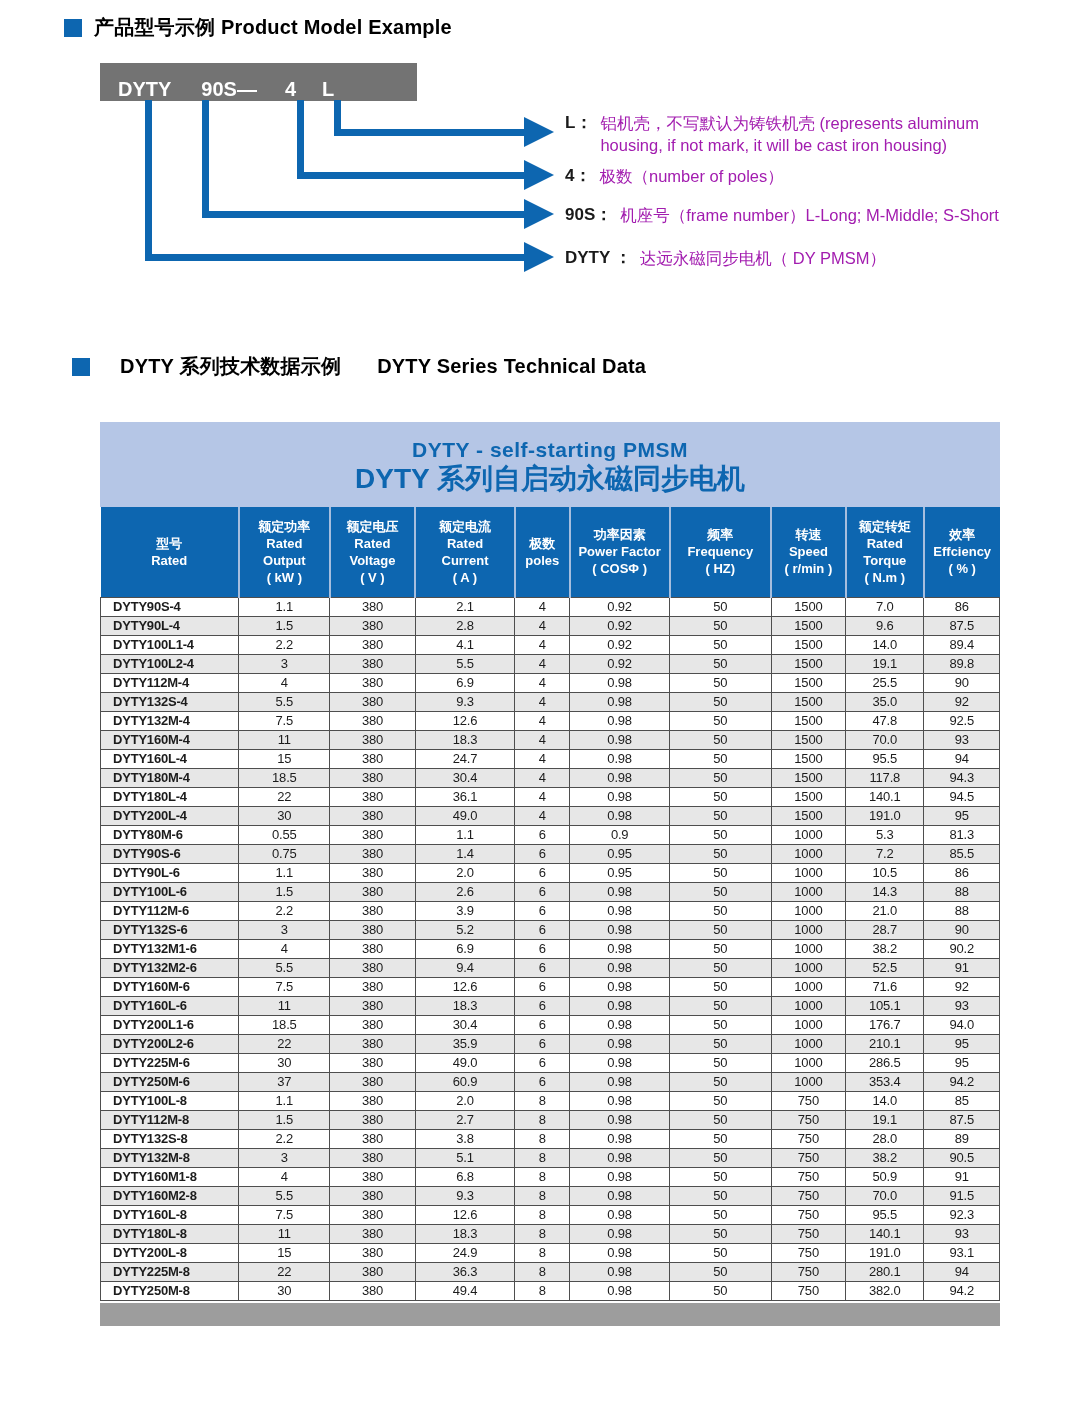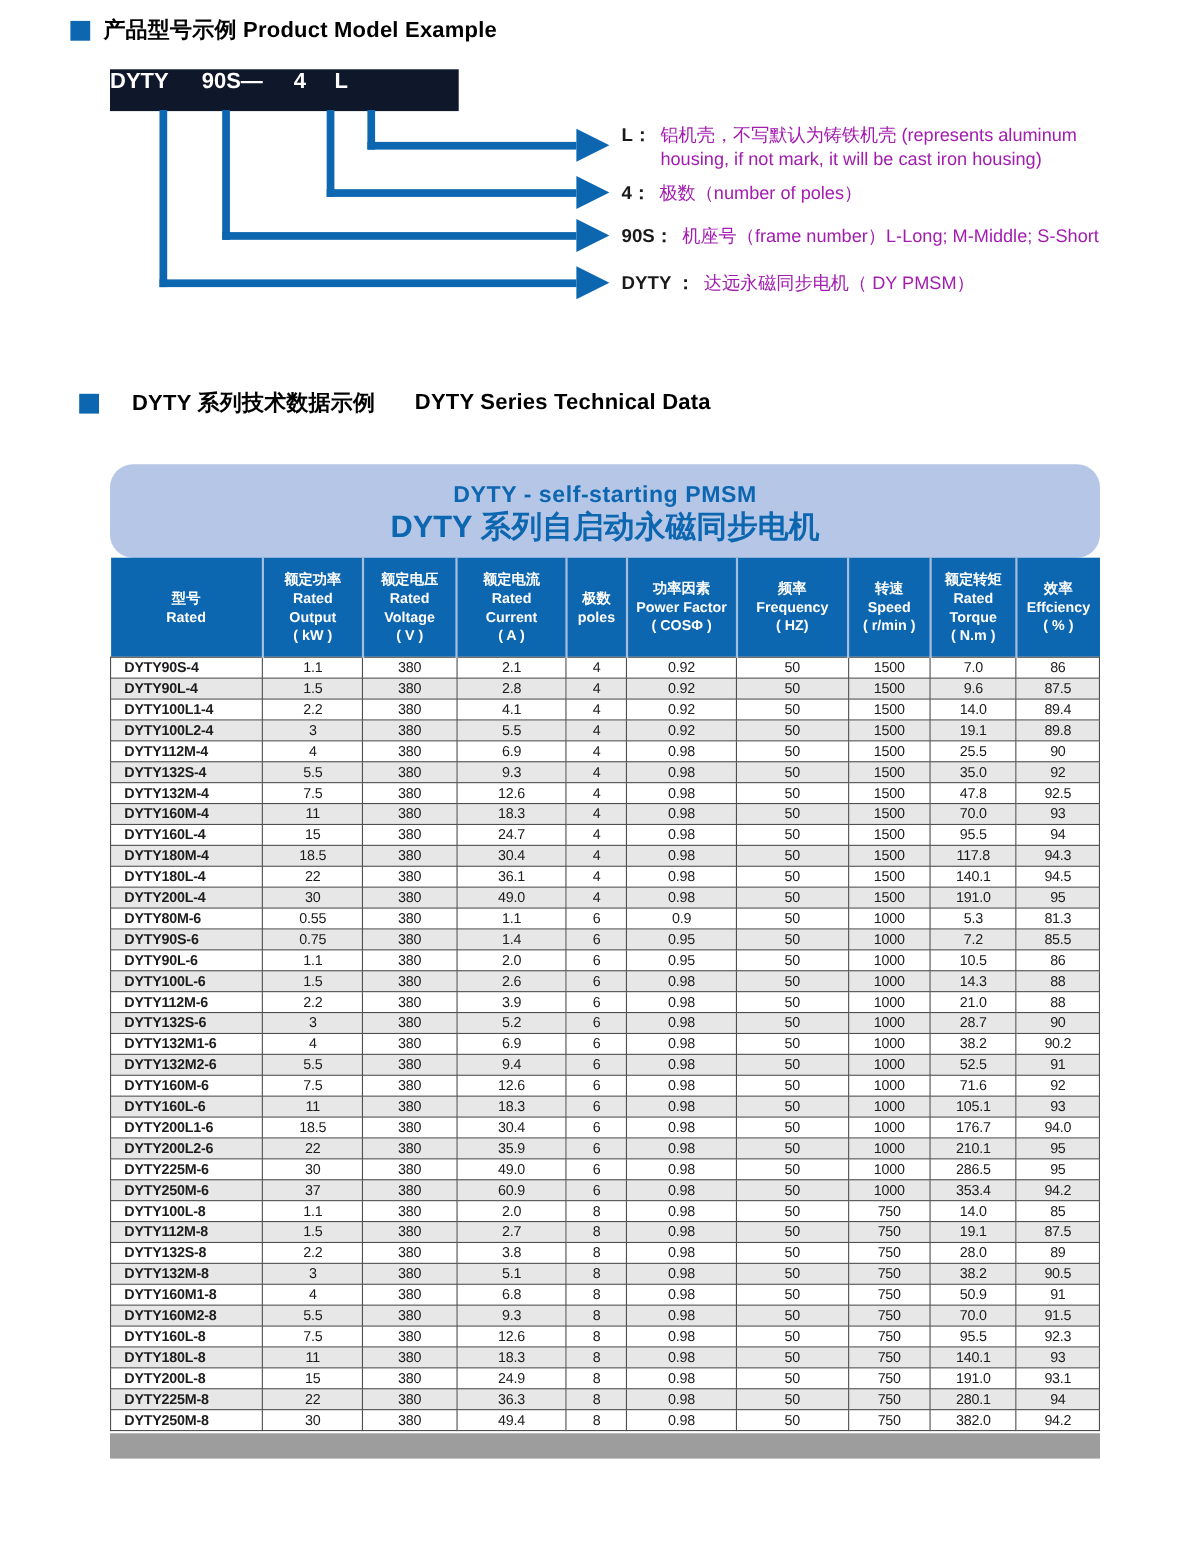--- a/index.html
+++ b/index.html
@@ -34,26 +34,27 @@
   #sec1-head .sec-title { margin-left: 12px; }
   #sec2-head { top: 353px; left: 72px; }
   #sec2-head .sec-title-zh { margin-left: 30px; }
   #sec2-head .sec-title-en { margin-left: 36px; }
 
   
   .model-box {
     position: absolute;
     left: 100px; top: 63px;
     width: 317px; height: 38px;
-    background: #0f172a;
+    background: #737373;
     color: #ffffff;
     font-weight: bold;
     font-size: 20px;
     display: flex;
-    align-items: flex-start;
+    align-items: flex-end;
+    padding-left: 18px;
   }
   .model-box span { display: inline-block; }
   .mp0 { margin-right: 30px; }
   .mp1 { }
   .mp2 { margin-right: 28px; }
   .mp3 { margin-right: 26px; }
 
   .vline, .hline {
     position: absolute;
     background: #0d66b0;
@@ -110,21 +111,20 @@
     position: absolute;
     left: 100px; top: 422px;
     width: 900px;
   }
   .tbl-title {
     background: #b5c6e6;
     height: 85px;
     color: #0d66b0;
     text-align: center;
     padding-top: 13px;
-    border-radius: 21px;
   }
   .tbl-title .t1 { font-size: 21px; font-weight: 600; line-height: 30px; letter-spacing: 0.5px; }
   .tbl-title .t2 { font-size: 28px; font-weight: 600; line-height: 28px; }
 
   table.tech {
     width: 100%;
     border-collapse: collapse;
     table-layout: fixed;
   }
   col.c0 { width: 15.4%; }

